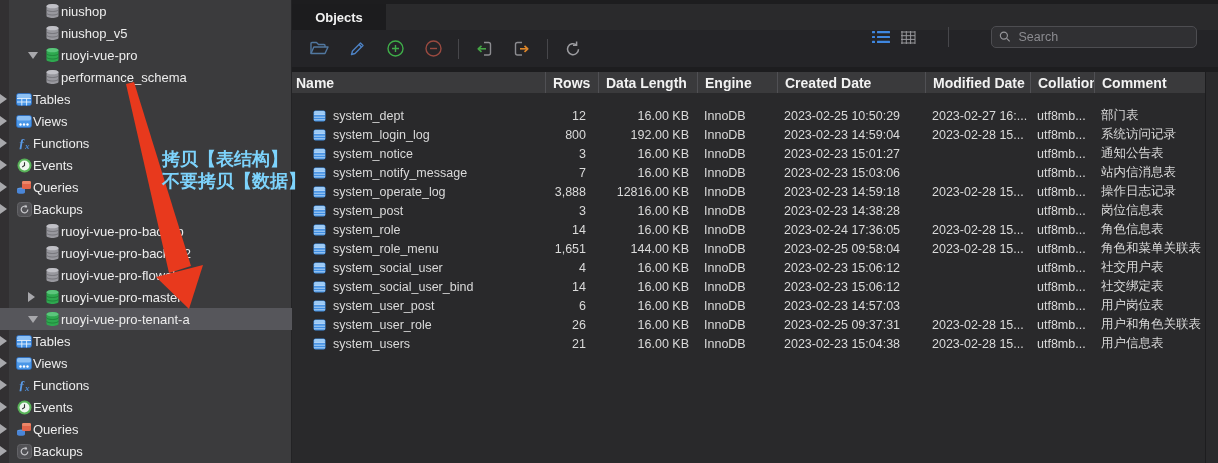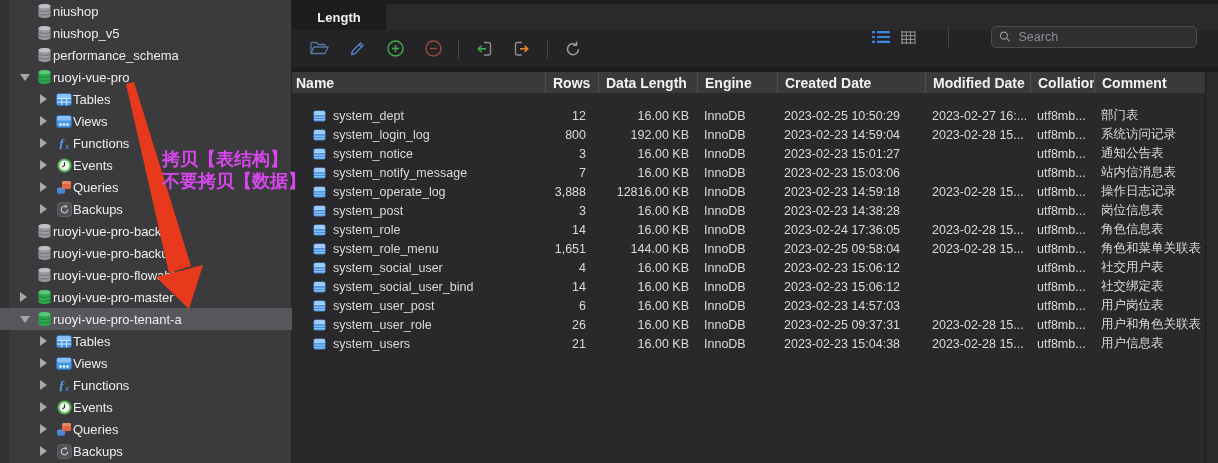--- a/index.html
+++ b/index.html
@@ -3,32 +3,32 @@
 <meta charset="utf-8">
 <style>
   html,body{margin:0;padding:0;background:#18181a;}
   #app{position:relative;width:1218px;height:463px;background:#29292b;overflow:hidden;
        font-family:"Liberation Sans","DejaVu Sans",sans-serif;-webkit-user-select:none;user-select:none;}
   
   .sidebar{position:absolute;left:0;top:0;width:292px;height:463px;background:#3b3b3d;border-right:1px solid #232325;box-sizing:border-box;}
   .sidebar-edge{position:absolute;left:0;top:0;width:9px;height:463px;background:#323032;}
   .side-items{position:absolute;left:0;top:0;width:292px;}
   .side-item{position:relative;height:22px;display:flex;align-items:center;color:#ececec;font-size:13px;white-space:nowrap;cursor:default;}
-  .side-item.indent-0{padding-left:20px}
-  .side-item.indent-1{padding-left:40px}
+  .side-item.indent-0{padding-left:28px}
+  .side-item.indent-1{}
   .side-item.selected{background:#56565b;}
   .arrow{width:15px;height:12px;display:inline-flex;align-items:center;flex:none;}
   .arrow.right::before{content:"";display:block;border-left:7px solid #a8a8ac;border-top:5px solid transparent;border-bottom:5px solid transparent;}
   .arrow.down::before{content:"";display:block;border-top:7px solid #a8a8ac;border-left:5px solid transparent;border-right:5px solid transparent;}
   .side-ic{width:18px;margin-right:0;display:inline-flex;justify-content:center;align-items:center;flex:none;}
   .fx-ic{color:#5a9ae6;font-style:italic;font-weight:bold;font-size:13px;font-family:"Liberation Serif","DejaVu Serif",serif;}
   .fx-ic i{font-size:9px;color:#4a8ad6;vertical-align:-2px;font-style:italic;}
   
   .anno-svg{position:absolute;left:0;top:0;z-index:6;pointer-events:none;}
-  .anno-text{position:absolute;left:162px;top:149px;z-index:6;color:#d946ef;font-size:18px;font-weight:bold;line-height:21.5px;white-space:nowrap;pointer-events:none;}
+  .anno-text{position:absolute;left:162px;top:149px;z-index:6;color:#7dd3fc;font-size:18px;font-weight:bold;line-height:21.5px;white-space:nowrap;pointer-events:none;}
   
   .main{position:absolute;left:292px;top:0;width:926px;height:463px;background:#29292b;}
   .tabbar{position:absolute;left:0;top:0;width:926px;height:30px;background:#2a2a2c;border-top:4px solid #1d1d1f;box-sizing:border-box;}
   .tab{position:absolute;left:0;top:0;width:94px;height:26px;background:#1c1c1e;color:#f2f2f2;font-size:13px;font-weight:bold;display:flex;align-items:center;justify-content:center;}
   .toolbar{position:absolute;left:0;top:30px;width:926px;height:37px;background:#242427;display:flex;align-items:center;padding-left:8px;box-sizing:border-box;}
   .tbtn{width:38px;height:26px;display:flex;align-items:center;justify-content:center;background:none;border:none;padding:0;cursor:default;}
   .tsep{width:1px;height:20px;background:#47474b;margin:0 6px;flex:none;}
   .toolbar-right{position:absolute;right:21px;top:18px;height:37px;display:flex;align-items:center;gap:19px;}
   .vbtn{width:27px;height:24px;display:flex;align-items:center;justify-content:center;background:none;border:none;padding:0;cursor:default;}
   .search{width:206px;height:22px;background:#303033;border:1px solid #4d4d51;border-radius:5px;display:flex;align-items:center;padding:0 7px;box-sizing:border-box;margin-left:14px;}
@@ -71,40 +71,40 @@
           <span class="side-ic">
             <svg width="15" height="16" viewBox="0 0 15 16">
               <path d="M1.5 3.2 C1.5 1.9 4.2 1 7.5 1 s6 .9 6 2.2 v9.6 c0 1.3 -2.7 2.2 -6 2.2 s-6 -.9 -6 -2.2 Z" fill="#98989e"></path>
               <ellipse cx="7.5" cy="3.2" rx="6" ry="2.1" fill="#c0c0c6"></ellipse>
               <path d="M1.5 6.4 c0 1.2 2.7 2.1 6 2.1 s6 -.9 6 -2.1 M1.5 9.9 c0 1.2 2.7 2.1 6 2.1 s6 -.9 6 -2.1" fill="none" stroke="#6e6e74" stroke-width=".9"></path>
             </svg>
           </span>
           <span class="side-label">niushop_v5</span>
         </div>
         <div class="side-item indent-0">
+          <span class="arrow down"></span>
+          <span class="side-ic">
+            <svg width="15" height="16" viewBox="0 0 15 16">
+              <path d="M1.5 3.2 C1.5 1.9 4.2 1 7.5 1 s6 .9 6 2.2 v9.6 c0 1.3 -2.7 2.2 -6 2.2 s-6 -.9 -6 -2.2 Z" fill="#2ea84f"></path>
+              <ellipse cx="7.5" cy="3.2" rx="6" ry="2.1" fill="#5cc57c"></ellipse>
+              <path d="M1.5 6.4 c0 1.2 2.7 2.1 6 2.1 s6 -.9 6 -2.1 M1.5 9.9 c0 1.2 2.7 2.1 6 2.1 s6 -.9 6 -2.1" fill="none" stroke="#1d7f38" stroke-width=".9"></path>
+            </svg>
+          </span>
+          <span class="side-label">ruoyi-vue-pro</span>
+        </div>
+        <div class="side-item indent-0">
           <span class="arrow none"></span>
           <span class="side-ic">
             <svg width="15" height="16" viewBox="0 0 15 16">
               <path d="M1.5 3.2 C1.5 1.9 4.2 1 7.5 1 s6 .9 6 2.2 v9.6 c0 1.3 -2.7 2.2 -6 2.2 s-6 -.9 -6 -2.2 Z" fill="#98989e"></path>
               <ellipse cx="7.5" cy="3.2" rx="6" ry="2.1" fill="#c0c0c6"></ellipse>
               <path d="M1.5 6.4 c0 1.2 2.7 2.1 6 2.1 s6 -.9 6 -2.1 M1.5 9.9 c0 1.2 2.7 2.1 6 2.1 s6 -.9 6 -2.1" fill="none" stroke="#6e6e74" stroke-width=".9"></path>
             </svg>
           </span>
           <span class="side-label">performance_schema</span>
-        </div>
-        <div class="side-item indent-0">
-          <span class="arrow down"></span>
-          <span class="side-ic">
-            <svg width="15" height="16" viewBox="0 0 15 16">
-              <path d="M1.5 3.2 C1.5 1.9 4.2 1 7.5 1 s6 .9 6 2.2 v9.6 c0 1.3 -2.7 2.2 -6 2.2 s-6 -.9 -6 -2.2 Z" fill="#2ea84f"></path>
-              <ellipse cx="7.5" cy="3.2" rx="6" ry="2.1" fill="#5cc57c"></ellipse>
-              <path d="M1.5 6.4 c0 1.2 2.7 2.1 6 2.1 s6 -.9 6 -2.1 M1.5 9.9 c0 1.2 2.7 2.1 6 2.1 s6 -.9 6 -2.1" fill="none" stroke="#1d7f38" stroke-width=".9"></path>
-            </svg>
-          </span>
-          <span class="side-label">ruoyi-vue-pro</span>
         </div>
         <div class="side-item indent-1">
           <span class="arrow right"></span>
           <span class="side-ic">
             <svg width="16" height="13" viewBox="0 0 16 13">
               <rect x=".5" y=".5" width="15" height="12" rx="2.2" fill="#4a97e8" stroke="#2f6fc0" stroke-width=".8"></rect>
               <rect x="1" y="1" width="14" height="4" rx="1.8" fill="#8cc0f4"></rect>
               <path d="M1 5.5 H15 M1 9 H15 M5.8 5.5 V12.5 M10.6 5.5 V12.5" stroke="#e8f2fc" stroke-width=".9" fill="none"></path>
             </svg>
           </span>
@@ -291,21 +291,21 @@
     <polygon points="126,84 134,82 191,266 169,273" fill="#e8391d"></polygon>
     <polygon points="156,277 203,265 189,309" fill="#e8391d"></polygon>
   </svg>
   <div class="anno-text">
     <div>拷贝【表结构】</div>
     <div>不要拷贝【数据】</div>
   </div>
 
   <div class="main">
     <div class="tabbar">
-      <div class="tab">Length</div>
+      <div class="tab">Objects</div>
     </div>
 
     <div class="toolbar">
       <span style="display:flex;align-items:center;">
           <button class="tbtn">
             <svg width="20" height="17" viewBox="0 0 20 17" fill="none" stroke="#51779f" stroke-width="1.4" stroke-linejoin="round">
               <path d="M2 13.5 V3.5 Q2 2.5 3 2.5 H7.5 L9.5 4.5 H15 Q16 4.5 16 5.5 V7"></path>
               <path d="M2 13.5 L4.8 7 H19 L16 13.5 Z"></path>
             </svg>
           </button>

